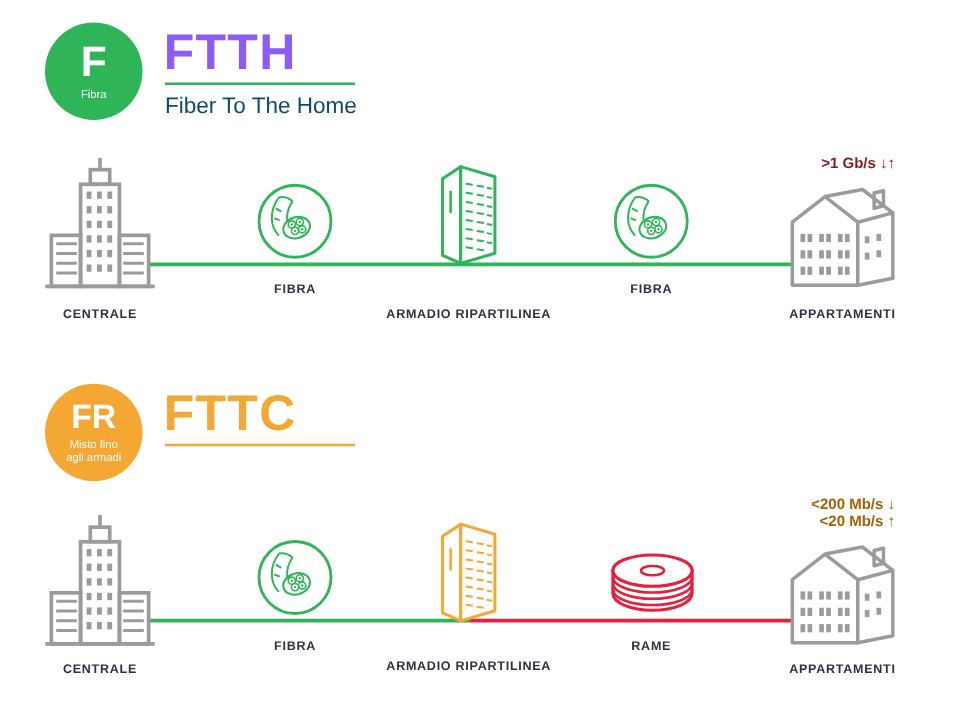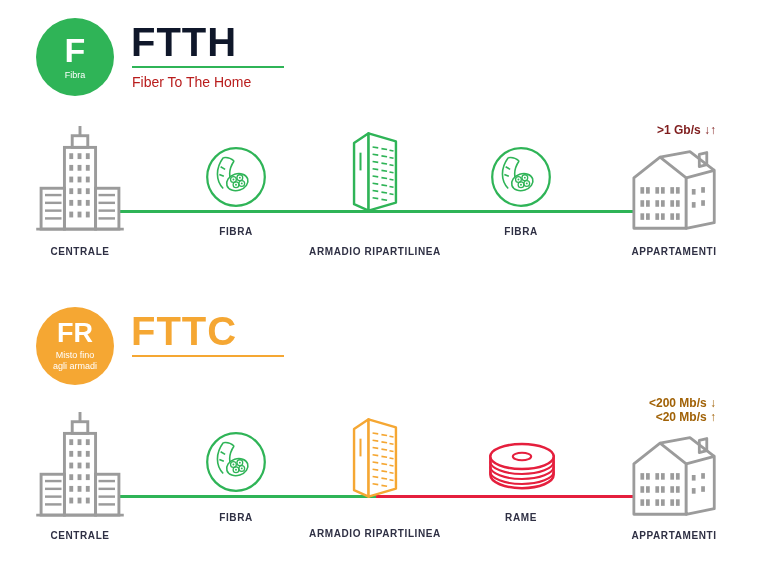--- a/index.html
+++ b/index.html
@@ -13,26 +13,26 @@
   .badge{width:78px;height:78px;border-radius:50%;display:flex;flex-direction:column;
          align-items:center;justify-content:center;color:#fff;text-align:center;}
   .badge.green-bg{background:#2fb457;}
   .badge.orange-bg{background:#f5a733;}
   .badge-letter{font-weight:bold;font-size:34px;line-height:1;}
   .badge-letter.sm{font-size:27px;}
   .badge-sub{font-size:9px;margin-top:3px;line-height:1.2;}
 
   
   .title{font-weight:bold;font-size:40px;letter-spacing:1px;line-height:1;}
-  .title.green-t{color:#0f172a;}
+  .title.green-t{color:#8b5cf6;}
   .title.orange-t{color:#f5a733;}
   .title-line{height:2px;width:152px;}
   .title-line.green-l{background:#2fb457;}
   .title-line.orange-l{background:#f5a733;}
-  .subtitle{font-size:14px;color:#b91c1c;}
+  .subtitle{font-size:18px;color:#0c4a6e;}
 
   
   .conn{height:3px;}
   .conn.green-c{background:#2fb457;}
   .conn.red-c{background:#e51f3d;}
 
   
   .node-label{font-size:10px;font-weight:bold;color:#2f3044;letter-spacing:.6px;
               text-align:center;}
 

